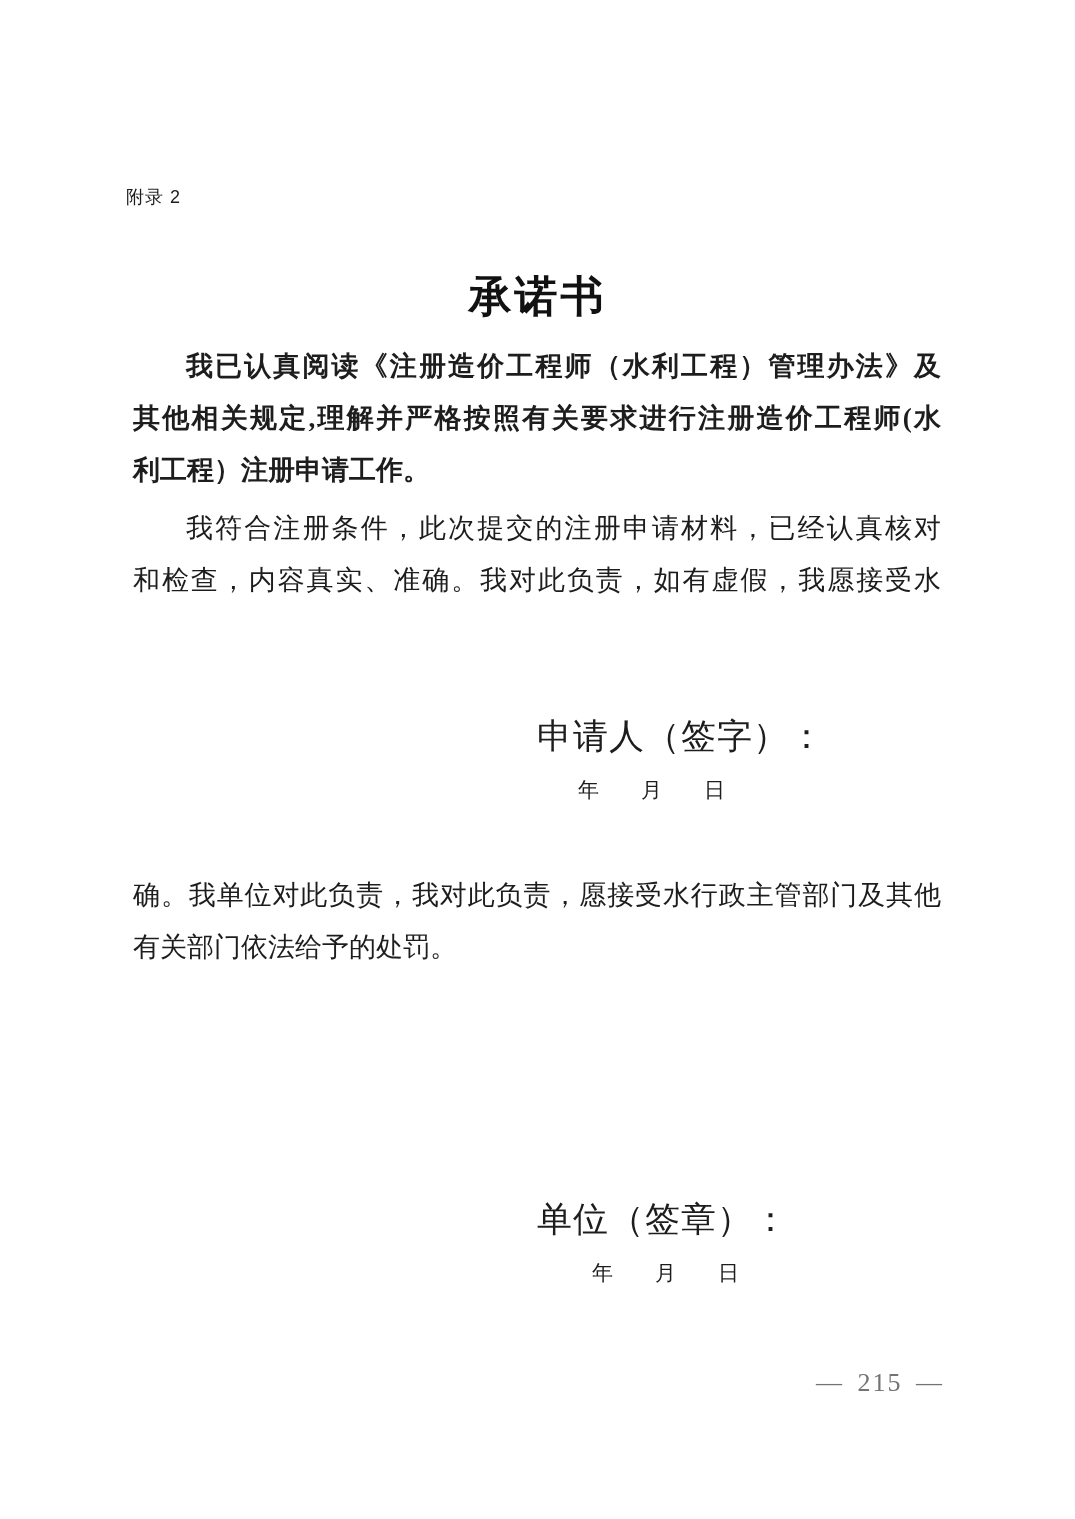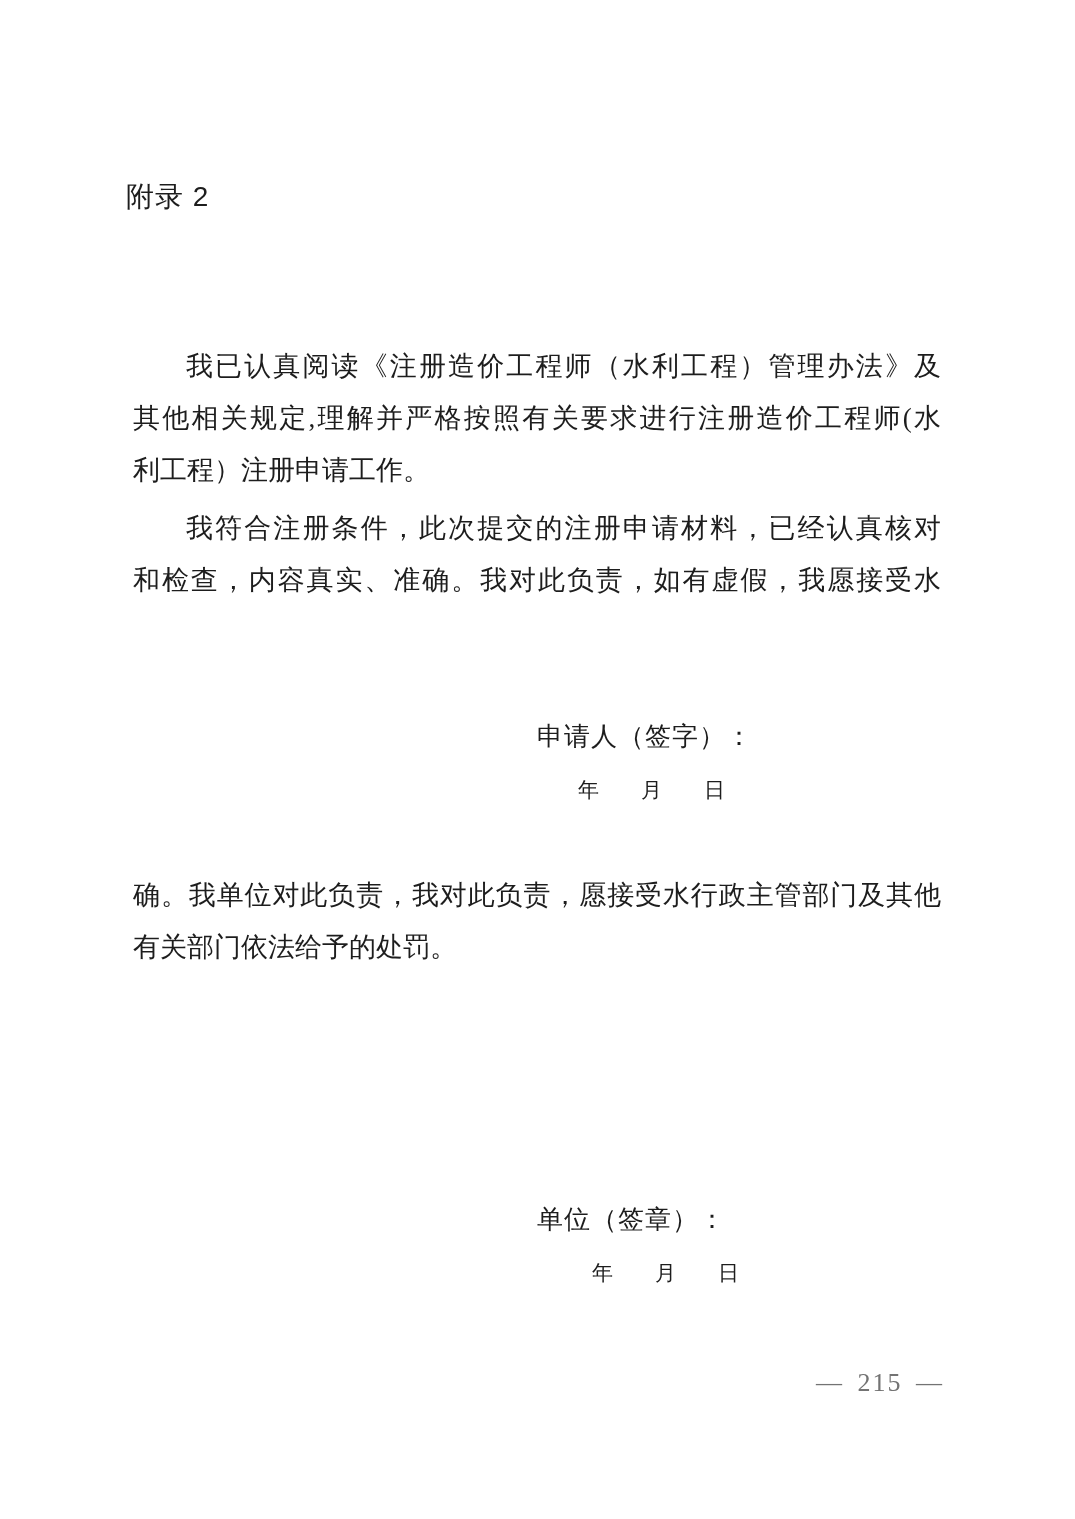--- a/index.html
+++ b/index.html
@@ -15,21 +15,21 @@
     background: #ffffff;
     overflow: hidden;
     color: #1d1d1d;
     font-family: "Liberation Serif", "DejaVu Serif", serif;
   }
   .appendix-label {
     position: absolute;
     left: 126px;
     top: 181px;
     font-family: "Liberation Sans", "DejaVu Sans", sans-serif;
-    font-size: 28px;
+    font-size: 18px;
     line-height: 32px;
     letter-spacing: 1px;
     color: #1d1d1d;
   }
   .doc-title {
     position: absolute;
     left: 0;
     top: 271px;
     width: 100%;
     text-align: center;
@@ -55,26 +55,26 @@
   }
   .para .ln-last {
     text-align: right;
     text-align-last: left;
     white-space: nowrap;
     height: 52px;
   }
   .para .indent {
     padding-left: 53px;
   }
-  .p1 { top: 340px; }
+  .p1 { top: 340px; font-weight: bold; }
   .p2 { top: 502px; }
   .p3 { top: 869px; }
   .sig-label {
     position: absolute;
-    font-size: 26px;
+    font-size: 35px;
     line-height: 52px;
     letter-spacing: 1px;
     white-space: nowrap;
     color: #1d1d1d;
   }
   .sig-date {
     position: absolute;
     font-size: 21px;
     line-height: 52px;
     white-space: nowrap;
@@ -95,20 +95,21 @@
     color: #737373;
   }
 </style>
 </head>
 <body>
 
 <div class="page">
 
   <div class="appendix-label">附录 2</div>
 
+  <div class="doc-title">承诺书</div>
 
   <div class="para p1">
     <div class="ln indent">我已认真阅读《注册造价工程师（水利工程）管理办法》及</div>
     <div class="ln">其他相关规定,理解并严格按照有关要求进行注册造价工程师(水</div>
     <div class="ln-last">利工程）注册申请工作。</div>
   </div>
 
   <div class="para p2">
     <div class="ln indent">我符合注册条件，此次提交的注册申请材料，已经认真核对</div>
     <div class="ln">和检查，内容真实、准确。我对此负责，如有虚假，我愿接受水</div>

